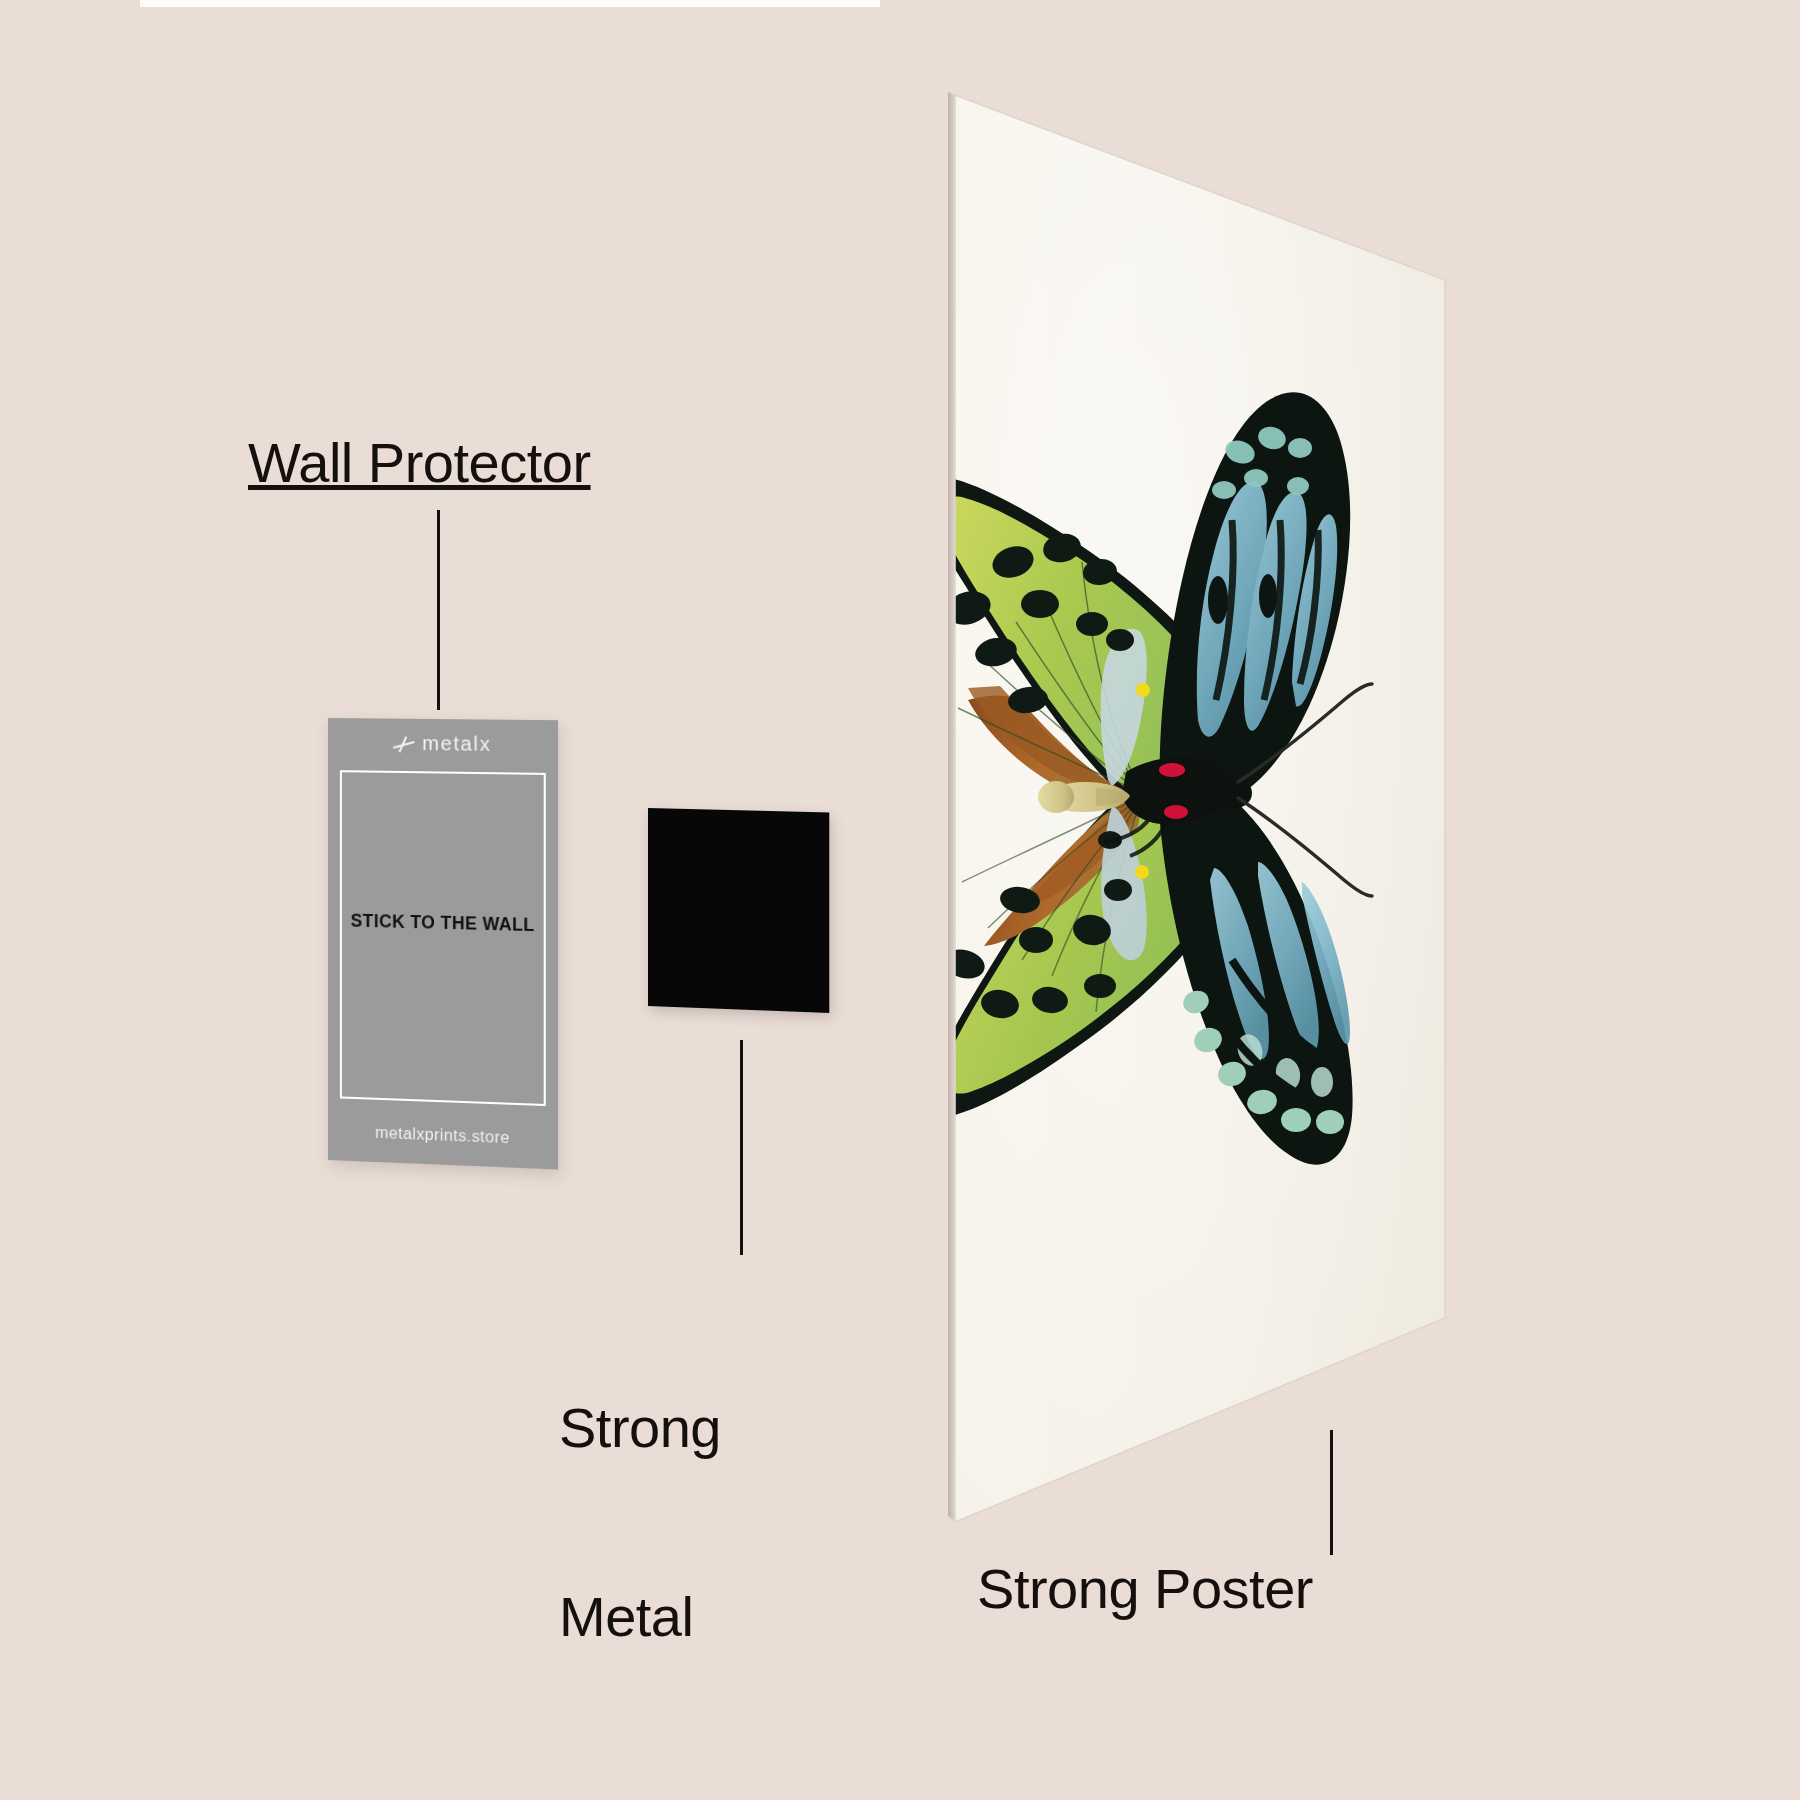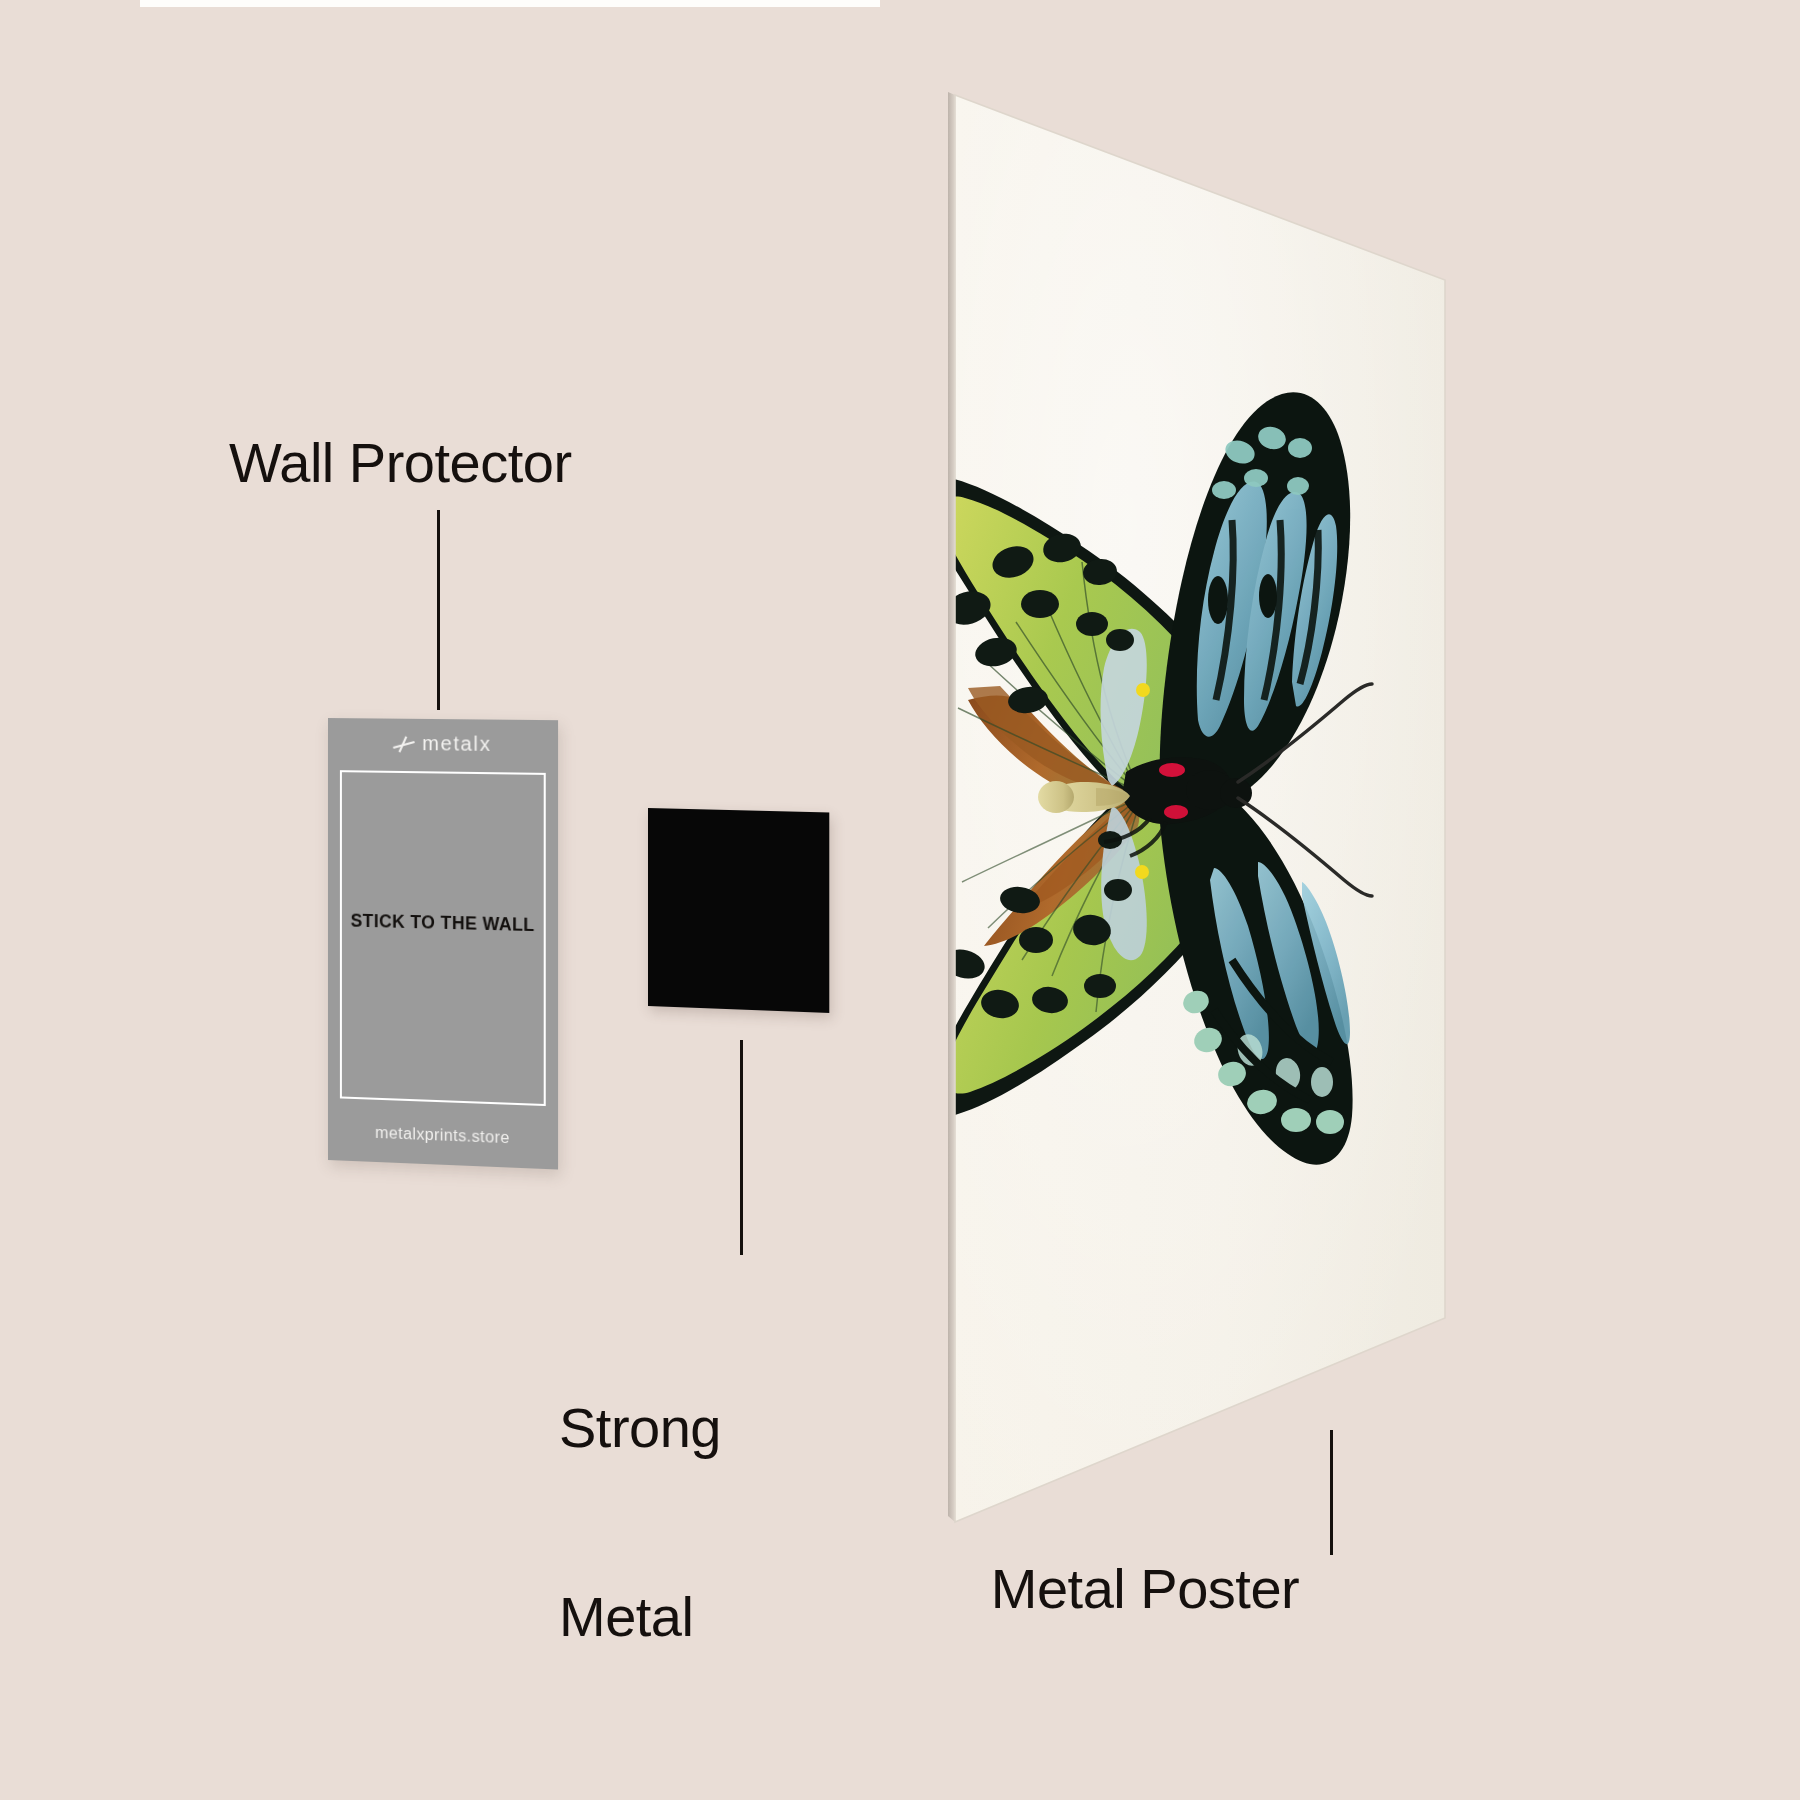--- a/index.html
+++ b/index.html
@@ -29,23 +29,24 @@
   .label {
     position: absolute;
     color: #15100e;
     font-family: "Liberation Sans", sans-serif;
     font-weight: 400;
     letter-spacing: -0.5px;
     white-space: pre;
     line-height: 1.12;
   }
   #label-wall-protector {
-    left: 229px;
+    left: 248px;
     top: 432px;
     font-size: 56px;
+    text-decoration: underline;
   }
   #label-strong-magnet {
     left: 640px;
     top: 1272px;
     font-size: 56px;
     text-align: left;
     transform: translateX(-50%);
   }
   #label-metal-poster {
     left: 1145px;
@@ -419,15 +420,15 @@
   <div class="leader" id="leader-strong-magnet"></div>
   <div class="leader" id="leader-metal-poster"></div>
 
   <div class="label" id="label-wall-protector">Wall Protector</div>
 
   <div class="label" id="label-strong-magnet">
     <div>Strong</div>
     <div>Metal</div>
   </div>
 
-  <div class="label" id="label-metal-poster">Metal Poster</div>
+  <div class="label" id="label-metal-poster">Strong Poster</div>
 
 </div>
 
 </body></html>

